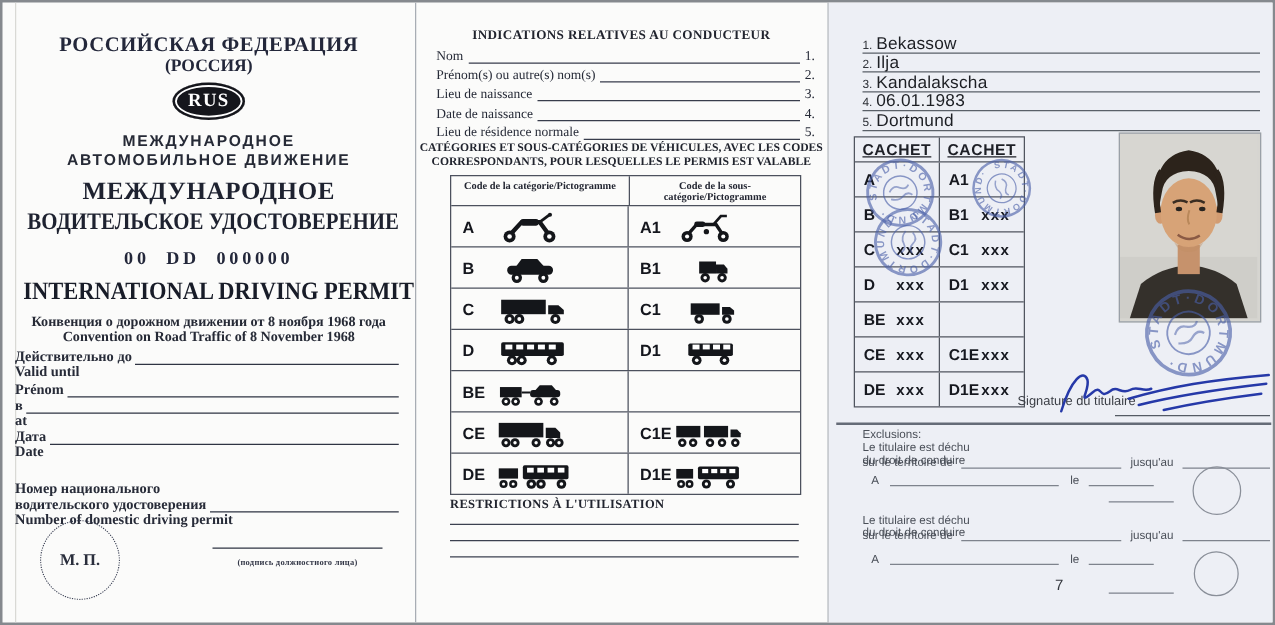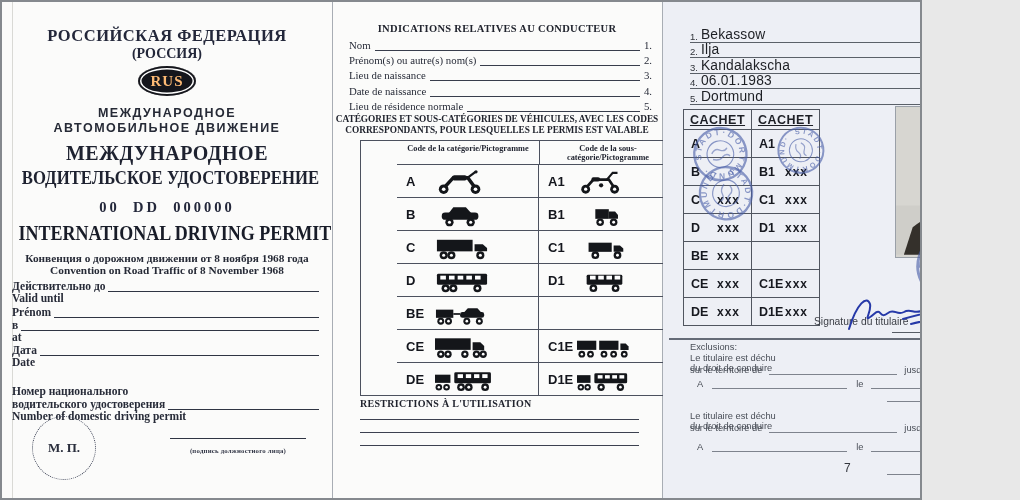--- a/index.html
+++ b/index.html
@@ -1,30 +1,30 @@
 <!DOCTYPE html>
 <html><head>
 <meta charset="utf-8">
 <style>
   html,body{margin:0;padding:0;background:#e8e8e8;}
-  .doc{position:relative;width:922px;height:500px;box-sizing:border-box;
+  .doc{position:relative;width:1020px;height:500px;box-sizing:border-box;
        background:#fbfbfa;border:2px solid #85898e;overflow:hidden;
        font-family:"Liberation Serif",serif;color:#22252e;}
   .vdiv{position:absolute;top:0;bottom:0;width:1px;background:#a8adb4;}
   .fold{position:absolute;top:0;bottom:0;width:1px;background:#d9d9d5;}
 
   
   .panel{position:absolute;top:0;bottom:0;}
   .lp{left:0;width:330px;}
   .ctr{position:absolute;left:0;right:0;text-align:center;white-space:nowrap;}
   .lp-title{top:24px;font-weight:bold;font-size:16.5px;letter-spacing:.5px;color:#23273a;}
   .lp-sub{top:44px;font-weight:bold;font-size:14px;color:#23273a;}
   .rus-wrap{top:64px;}
   .rus-oval{display:inline-block;width:58px;height:30px;border-radius:50%;
-     background:#15161c;color:#fdba74;font-weight:bold;font-size:15px;line-height:30px;
+     background:#15161c;color:#ffffff;font-weight:bold;font-size:15px;line-height:30px;
      letter-spacing:1px;box-shadow:inset 0 0 0 2px #15161c, inset 0 0 0 3.5px #ffffff;}
   .lp-intl1{top:104px;font-family:"Liberation Sans",sans-serif;font-weight:bold;font-size:12.5px;letter-spacing:1.5px;color:#262a36;}
   .lp-intl2{top:119px;font-family:"Liberation Sans",sans-serif;font-weight:bold;font-size:12.5px;letter-spacing:1.5px;color:#262a36;}
   .lp-big1{top:140px;font-weight:bold;font-size:20px;letter-spacing:.5px;color:#1e2230;}
   .lp-big2{top:165px;font-weight:bold;font-size:19px;transform:scaleX(.88);transform-origin:center;color:#1e2230;}
   .lp-num{top:197px;font-weight:bold;font-size:14.5px;letter-spacing:3px;white-space:pre;color:#23273a;}
   .lp-entitle{top:220px;font-weight:bold;font-size:20px;transform:scaleX(.9);transform-origin:center;color:#181c28;}
   .lp-convru{top:250px;font-weight:bold;font-size:11.3px;color:#262a36;}
   .lp-conven{top:262px;font-weight:bold;font-size:11.3px;color:#262a36;}
   .lp-fields{position:absolute;left:10px;right:13px;top:278px;}
@@ -40,21 +40,21 @@
 
   
   .mp{left:330px;width:330px;border-radius:21px;}
   .mp-head{top:21px;font-weight:bold;font-size:10.5px;letter-spacing:.3px;color:#21242e;}
   .mp-driver{position:absolute;left:17px;right:10px;top:37px;}
   .dline{display:flex;align-items:flex-end;font-size:10.8px;line-height:12px;color:#272b38;margin-bottom:3.2px;}
   .drule{flex:1;border-bottom:1.1px solid #383d4c;margin:0 4px;height:10px;}
   .dnum{font-size:10.8px;}
   .mp-cats1{top:112px;font-weight:bold;font-size:9.3px;color:#21242e;}
   .mp-cats2{top:123px;font-weight:bold;font-size:9.3px;color:#21242e;}
-  .vtable{position:absolute;left:28px;top:138px;width:279px;border:1.3px solid #4c515e;padding-left:36px;}
+  .vtable{position:absolute;left:28px;top:138px;width:279px;border:1.3px solid #4c515e;}
   .vhead{display:flex;border-bottom:1.2px solid #4c515e;}
   .vhead div{flex:1;text-align:center;font-weight:bold;font-size:8.3px;padding:3px 0 2px;color:#232632;}
   .vhead .c1{border-right:1.2px solid #4c515e;flex:0 0 142px;}
   .vrow{display:flex;border-bottom:1.2px solid #4c515e;height:32px;}
   .vrow:last-child{border-bottom:none;}
   .vcell{display:flex;align-items:center;padding-left:9px;}
   .vcell.c1{flex:0 0 142px;border-right:1.2px solid #4c515e;box-sizing:border-box;}
   .vcell.c2{flex:1;}
   .vcode{font-family:"Liberation Sans",sans-serif;font-weight:bold;font-size:13px;width:27px;color:#14161d;}
   .vicon{display:inline-block;width:58px;height:27px;}

